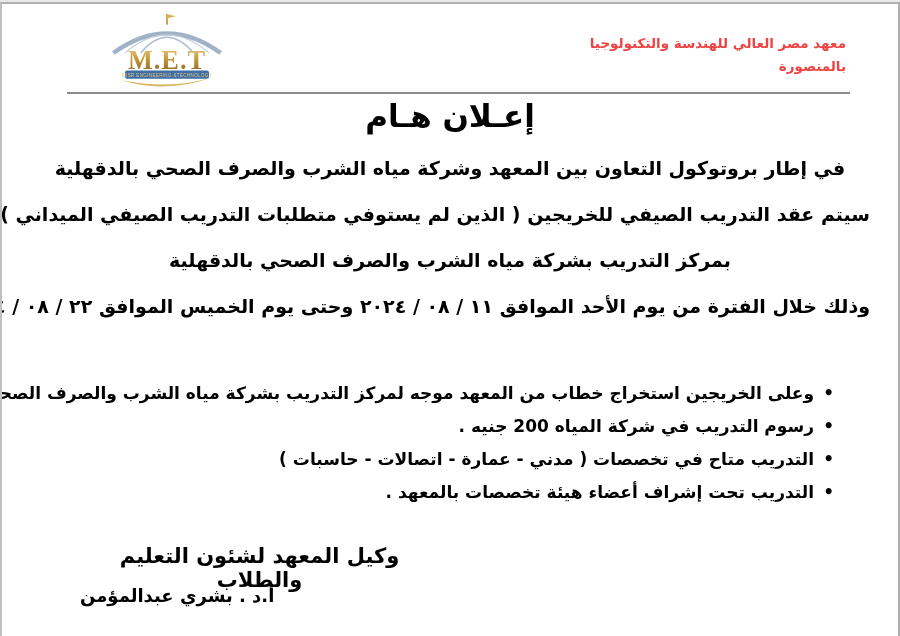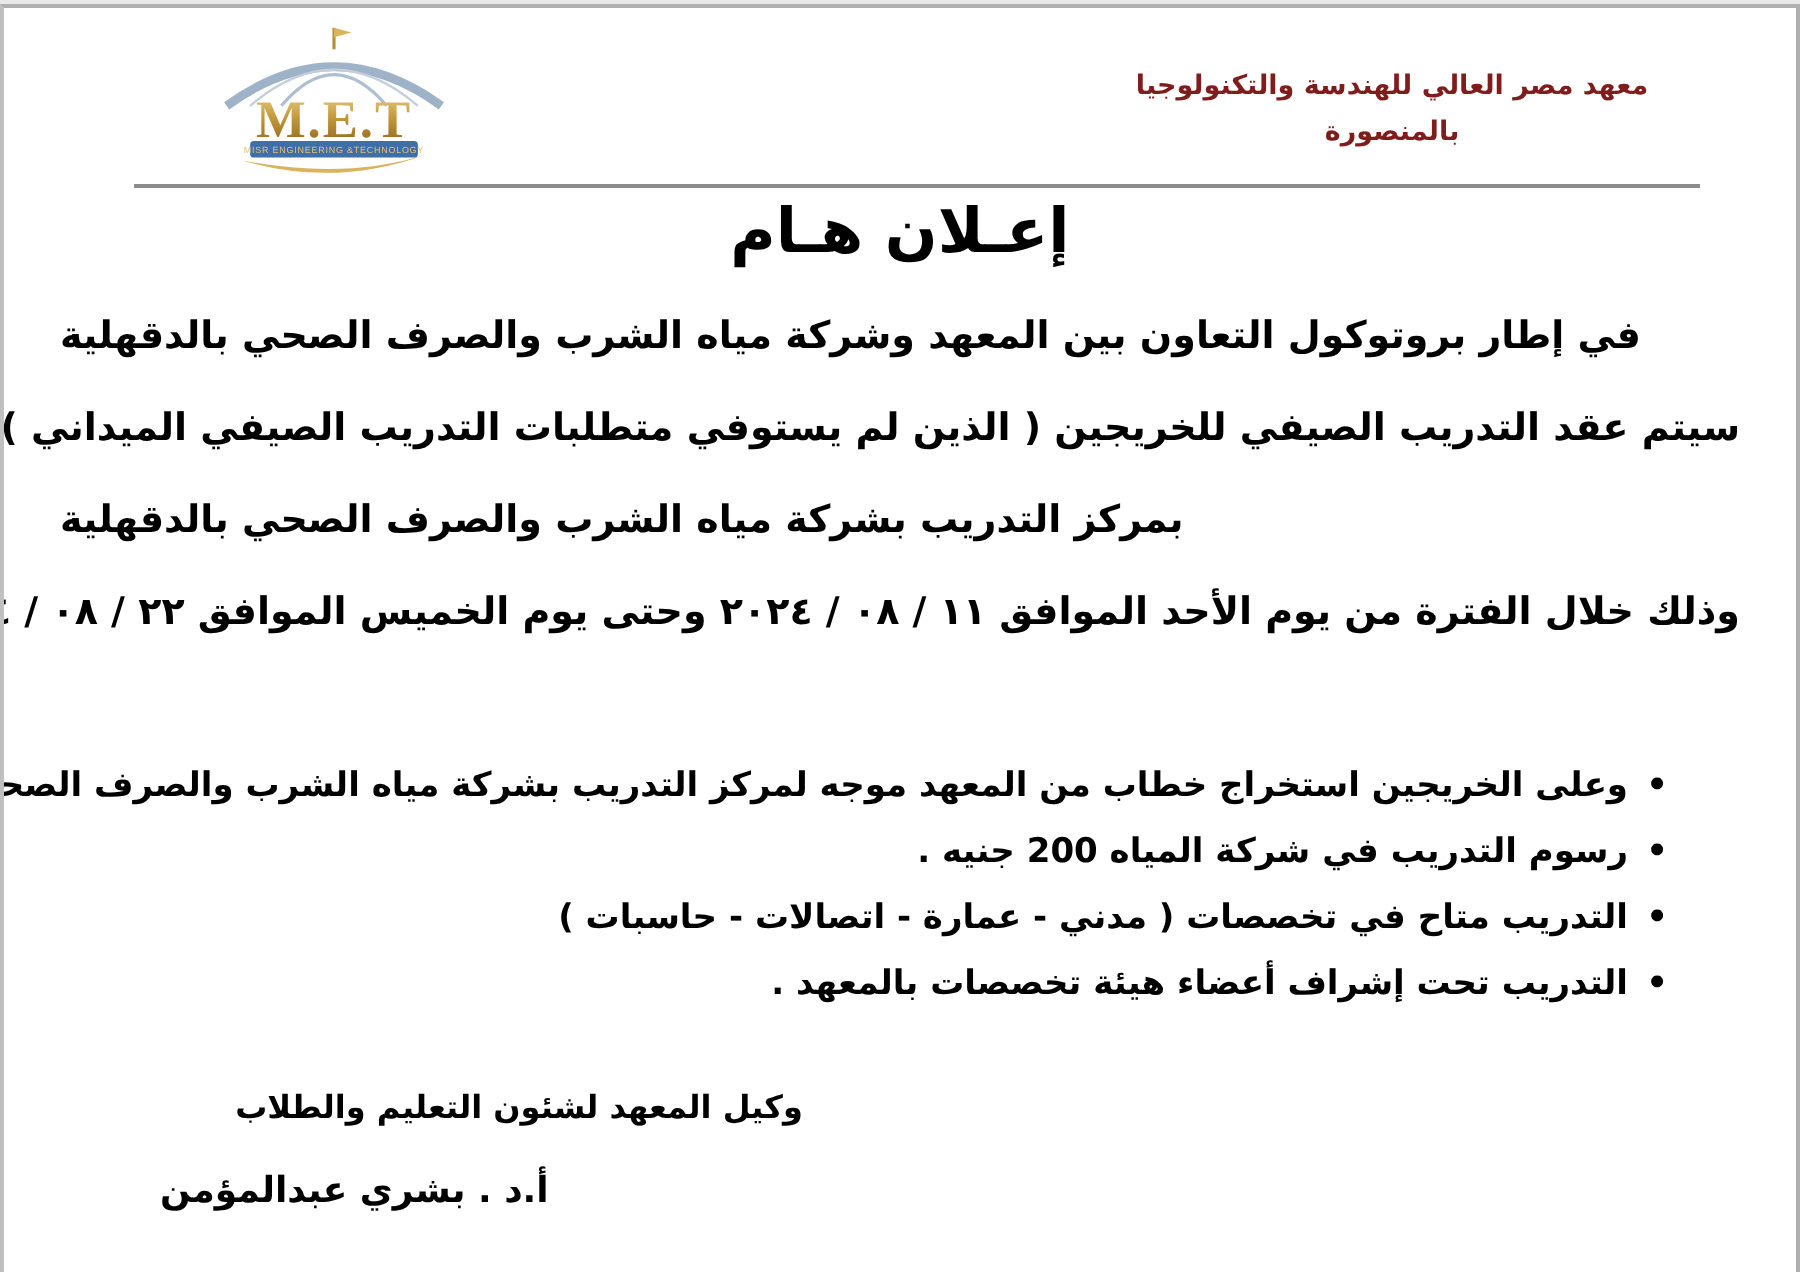--- a/index.html
+++ b/index.html
@@ -13,41 +13,40 @@
     border-right:2px solid #b0b0b0;
     box-sizing:border-box;
     overflow:hidden;
     font-family:"DejaVu Sans", sans-serif;
     color:#000;
   }
   
   .logo{position:absolute;left:98px;top:6px;width:134px;height:80px;}
   .institute-name{
     position:absolute;top:28px;right:52px;width:300px;
-    text-align:center;
-    color:#7f1d1d;
+    color:#ef4444;
     font-size:13.5px;font-weight:bold;
     line-height:1.7;
     direction:rtl;
   }
   .header-rule{
     position:absolute;top:88px;left:65px;right:48px;
     border-top:2px solid #8c8c8c;height:0;
   }
   
   .title{
     position:absolute;top:94px;left:0;right:0;
     text-align:center;
     font-size:31px;font-weight:bold;
     direction:rtl;
   }
   
   .paragraphs{
     position:absolute;top:150px;left:28px;right:28px;
-    direction:rtl;text-align:left;
+    direction:rtl;text-align:center;
   }
   .paragraphs p{
     margin:0 0 17px 0;
     font-size:19px;font-weight:bold;
     line-height:29px;
     white-space:nowrap;
   }
   
   .bullets{
     position:absolute;top:378px;left:55px;right:58px;
@@ -65,21 +64,21 @@
   }
   .bullets li::before{
     content:"•";
     position:absolute;right:6px;top:0;
     font-weight:bold;
   }
   
   .sig-role{
     position:absolute;top:540px;left:105px;width:305px;
     direction:rtl;text-align:center;
-    font-size:16px;font-weight:bold;
+    font-size:21px;font-weight:bold;
   }
   .sig-name{
     position:absolute;top:581px;left:78px;width:300px;
     direction:rtl;text-align:left;
     font-size:18px;font-weight:bold;
   }
 </style>
 </head>
 <body>
 

